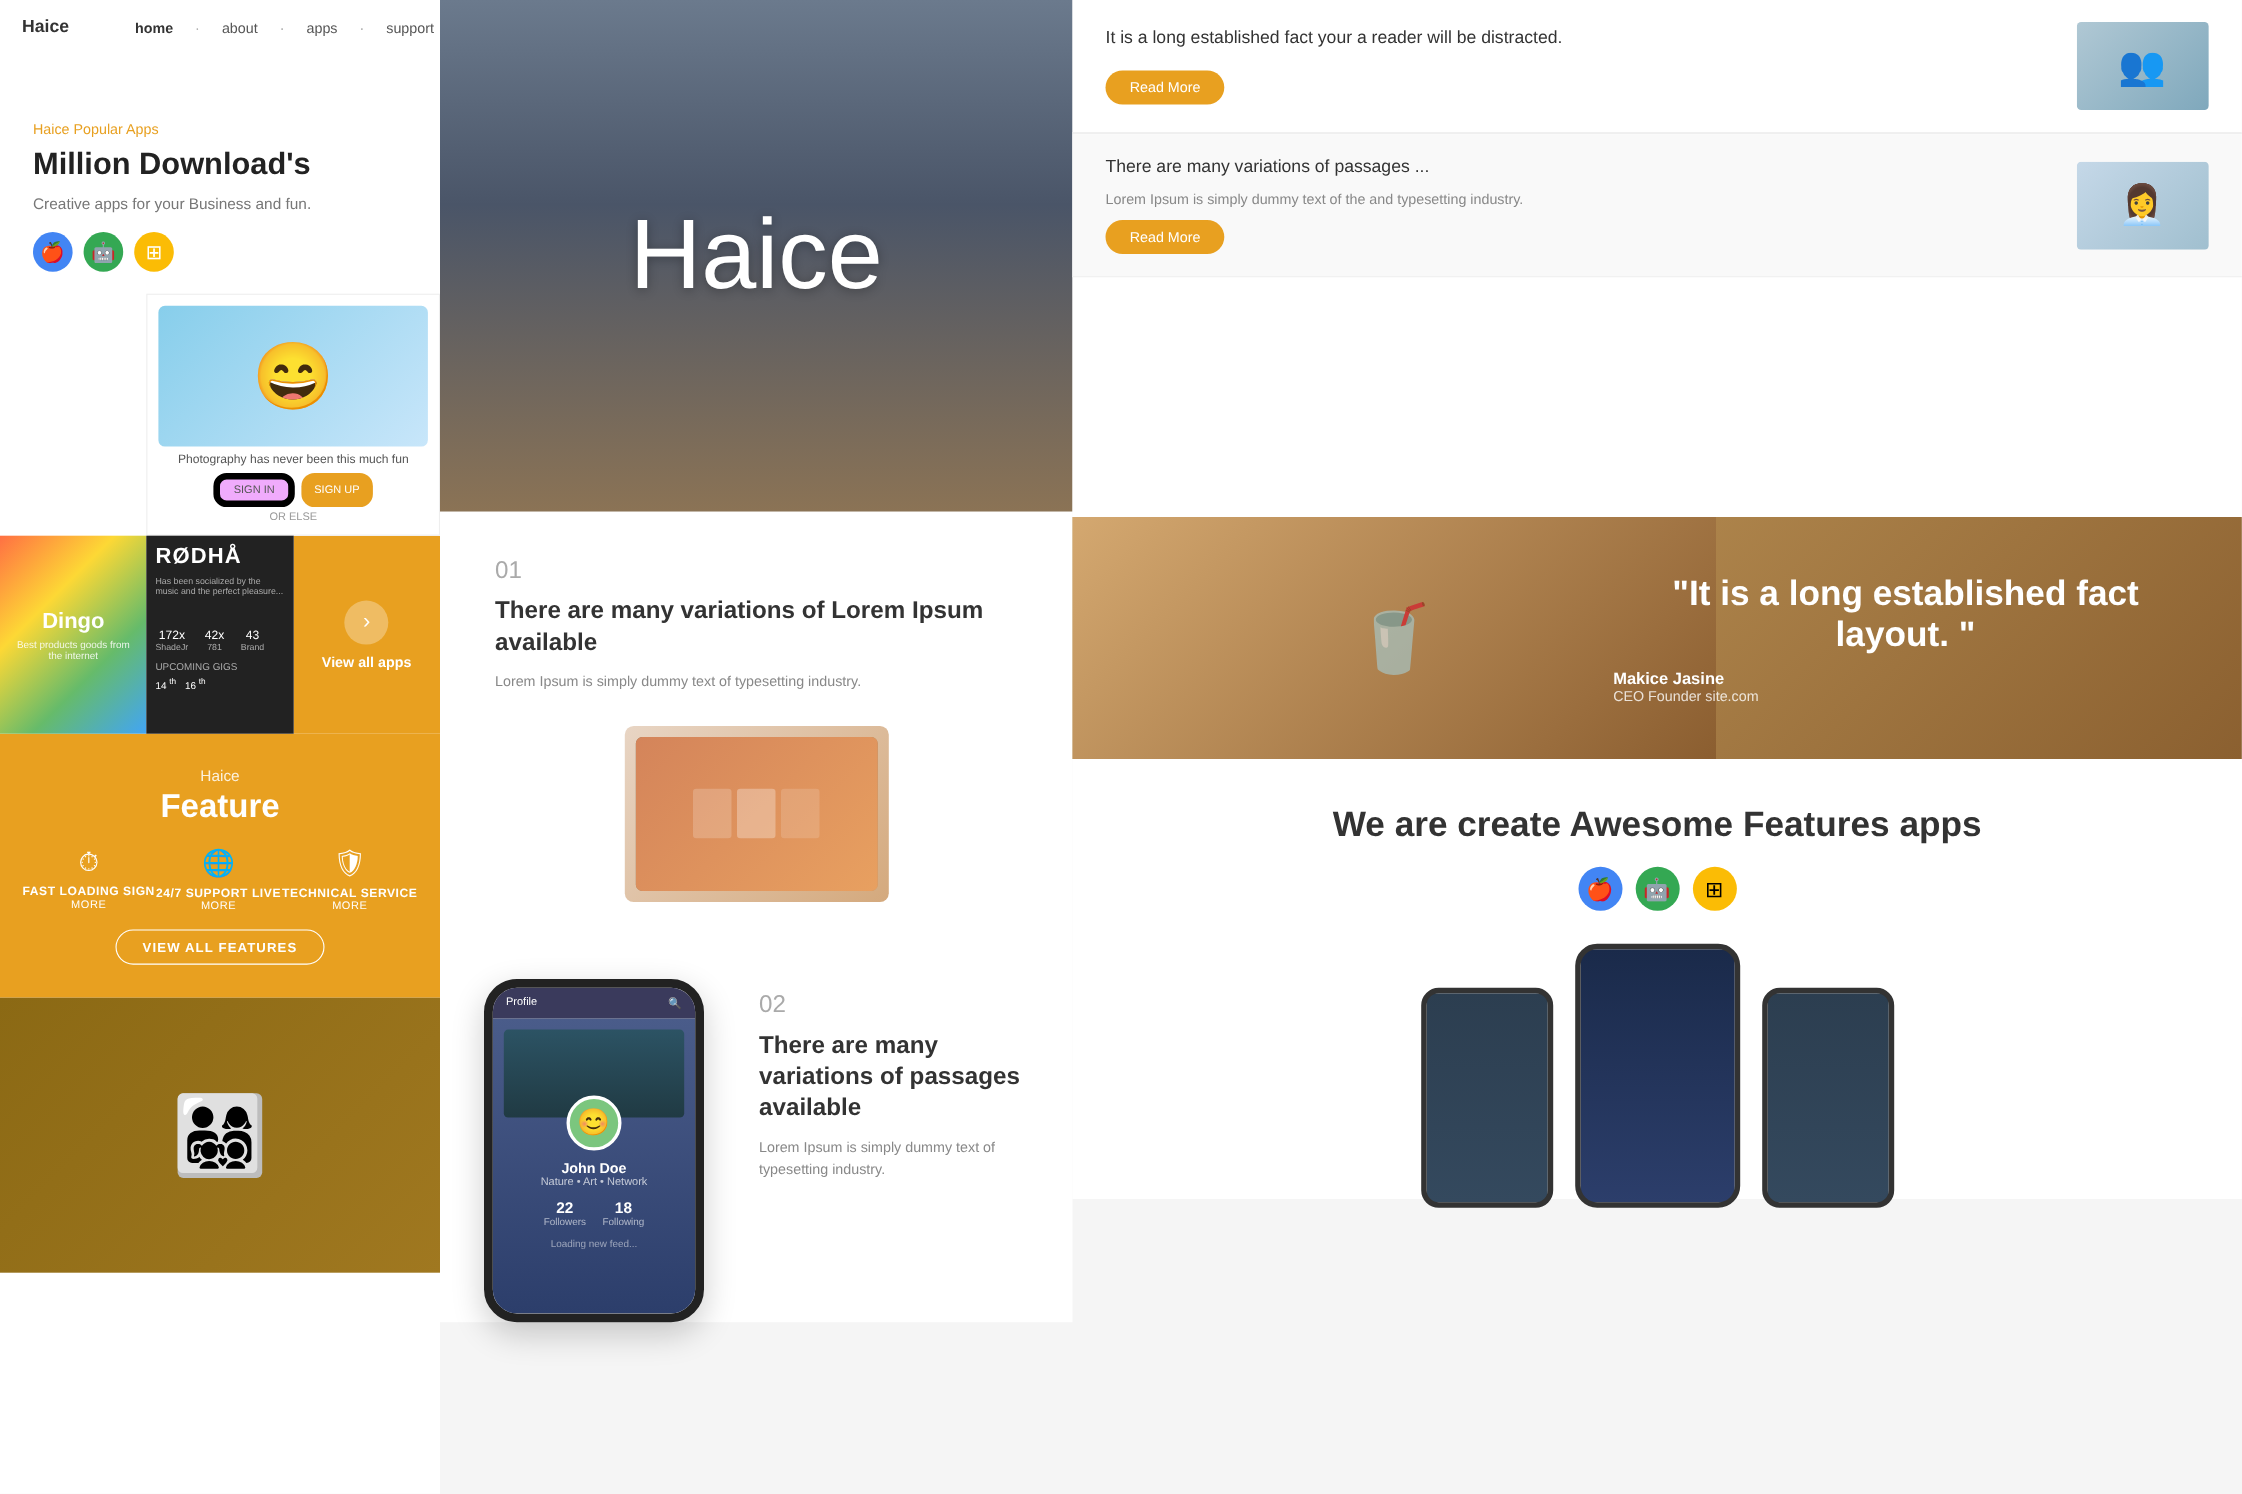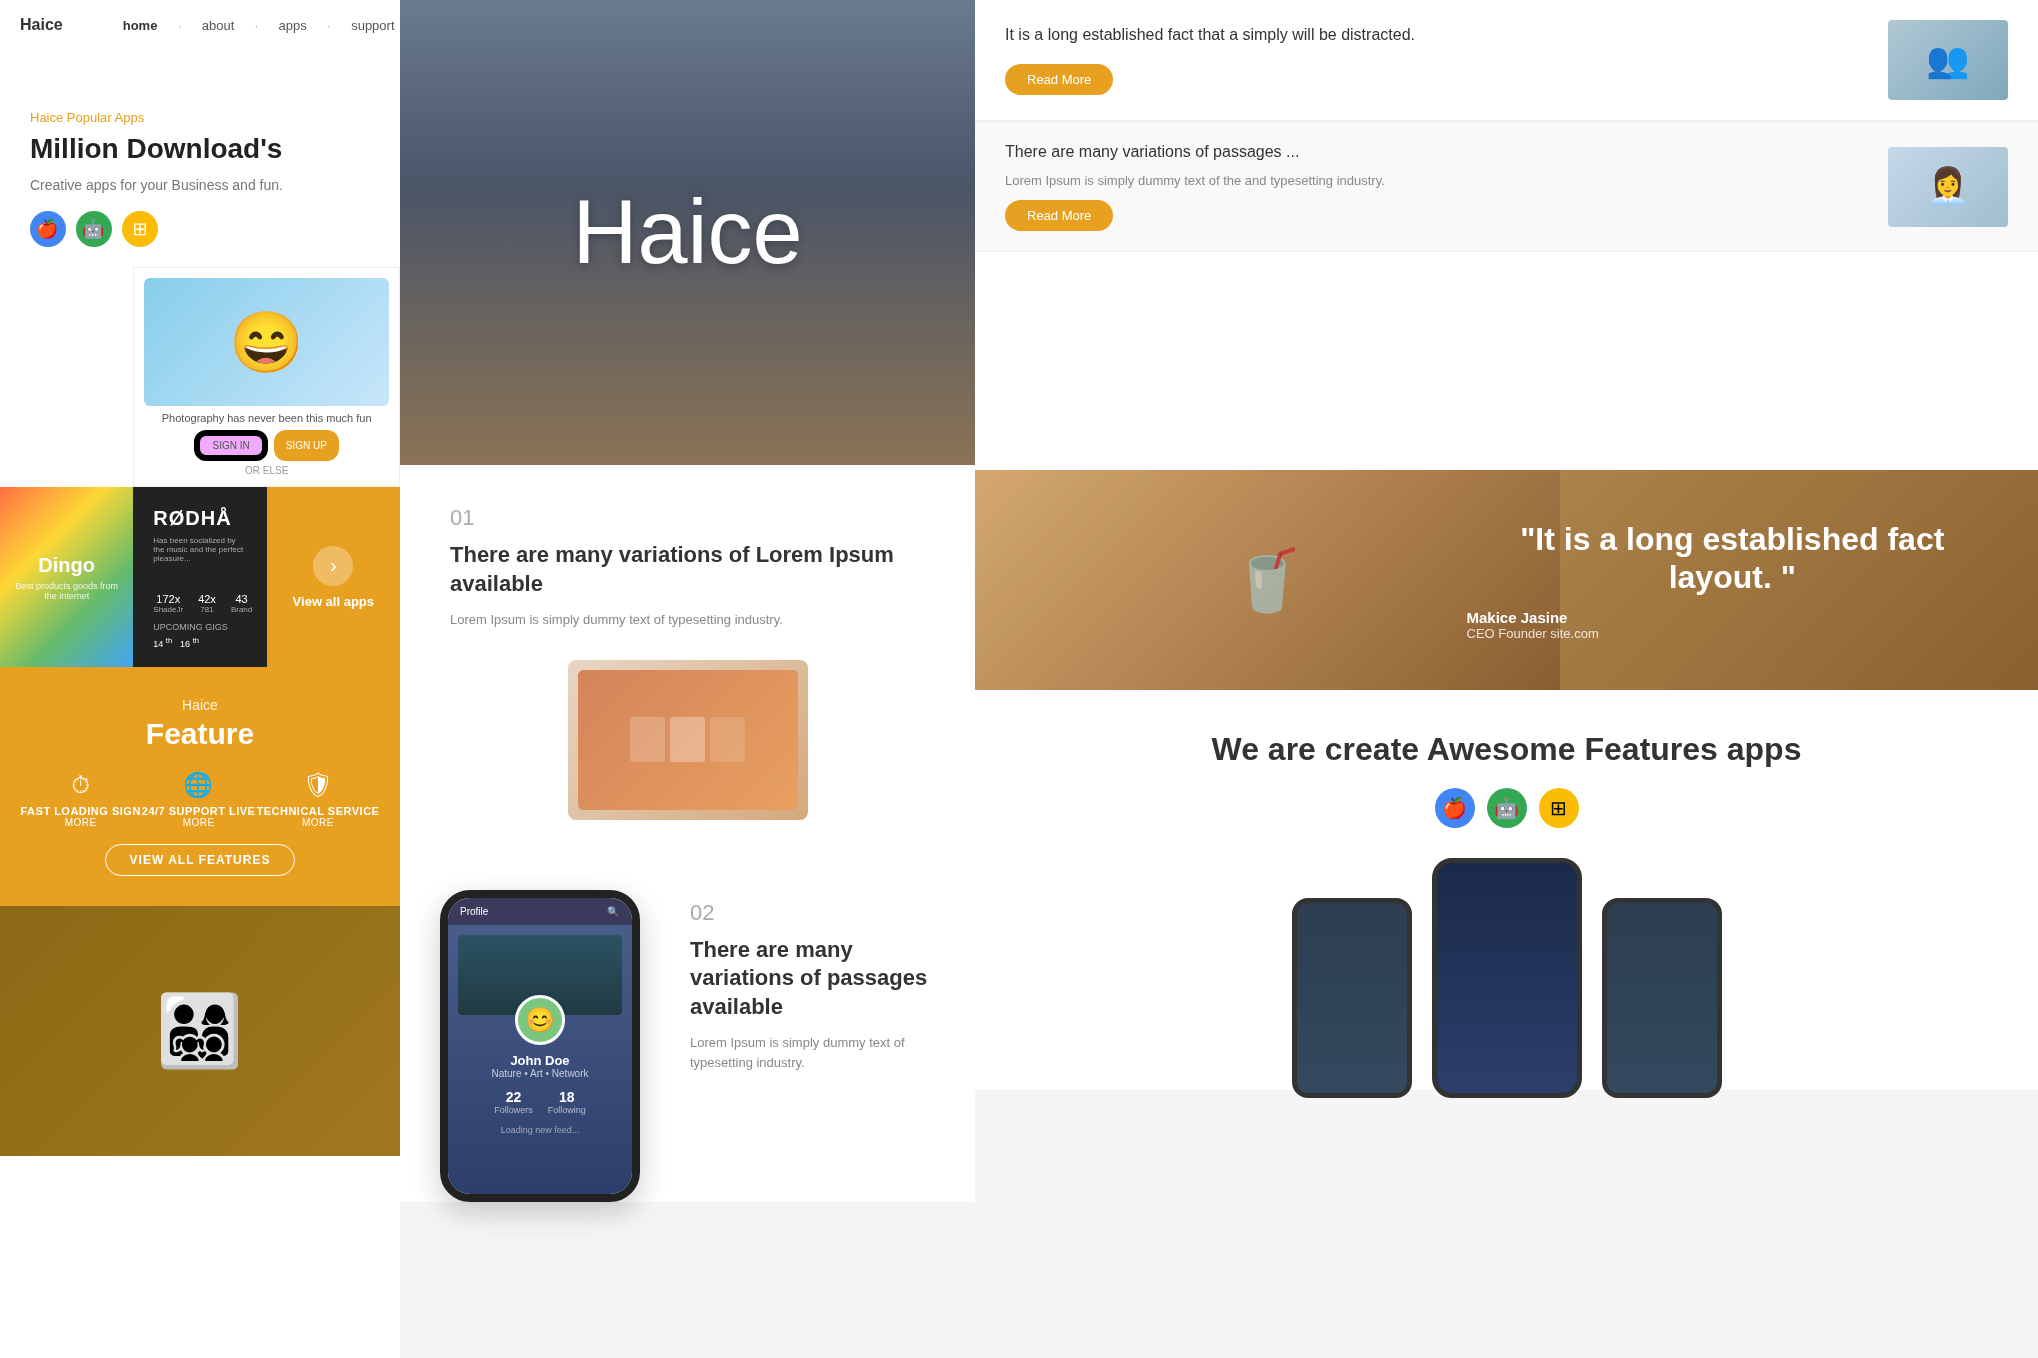--- a/index.html
+++ b/index.html
@@ -73,21 +73,21 @@
       grid-column: 1; grid-row: 2;
       background: linear-gradient(135deg, #ff7043, #fdd835, #66bb6a, #42a5f5);
       height: 180px; display: flex; flex-direction: column; align-items: center; justify-content: center; padding: 10px;
     }
     .dingo-title { font-size: 20px; font-weight: 700; color: #fff; }
     .dingo-sub { font-size: 9px; color: rgba(255,255,255,0.85); text-align: center; margin-top: 4px; }
 
     .app-card-rodha {
       grid-column: 2; grid-row: 2;
       background: #222; height: 180px; overflow: hidden; position: relative;
-      display: flex; flex-direction: column; justify-content: flex-start; padding: 20px;
+      display: flex; flex-direction: column; justify-content: flex-start; padding: 8px;
     }
     .rodha-title { font-size: 20px; font-weight: 700; color: #fff; letter-spacing: 1px; }
 
     .app-card-viewall {
       grid-column: 3; grid-row: 2;
       background: #e8a020; height: 180px;
       display: flex; flex-direction: column; align-items: center; justify-content: center; cursor: pointer;
     }
     .viewall-arrow {
       width: 40px; height: 40px; border-radius: 50%; background: rgba(255,255,255,0.3);
@@ -422,21 +422,21 @@
     </div>
   </div>
 </div>
 
 <div class="right-panel">
 
   <div class="blog-section">
 
     <div class="blog-card">
       <div class="blog-content">
-        <div class="blog-title">It is a long established fact that a simply will be distracted.</div>
+        <div class="blog-title">It is a long established fact your a reader will be distracted.</div>
         <button class="btn-read-more">Read More</button>
       </div>
       <div class="blog-img">
         <div style="width:100%;height:100%;background:linear-gradient(135deg,#b0c8d4,#7fa8bc);display:flex;align-items:center;justify-content:center;">
           <span style="font-size:35px;">👥</span>
         </div>
       </div>
     </div>
 
     <div class="divider"></div>

